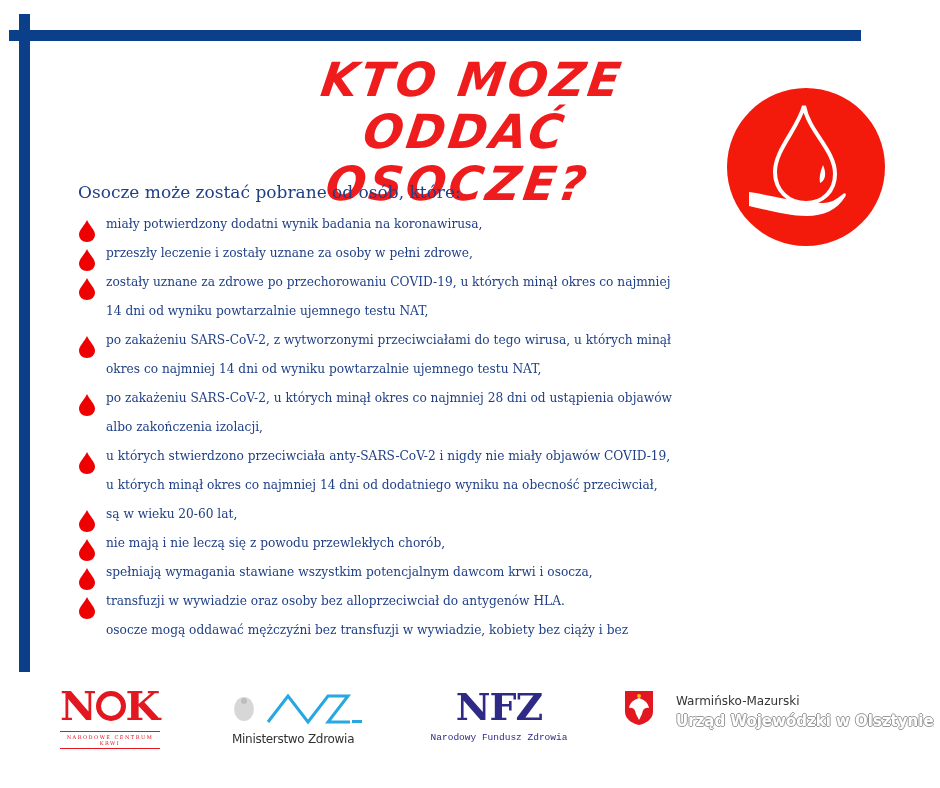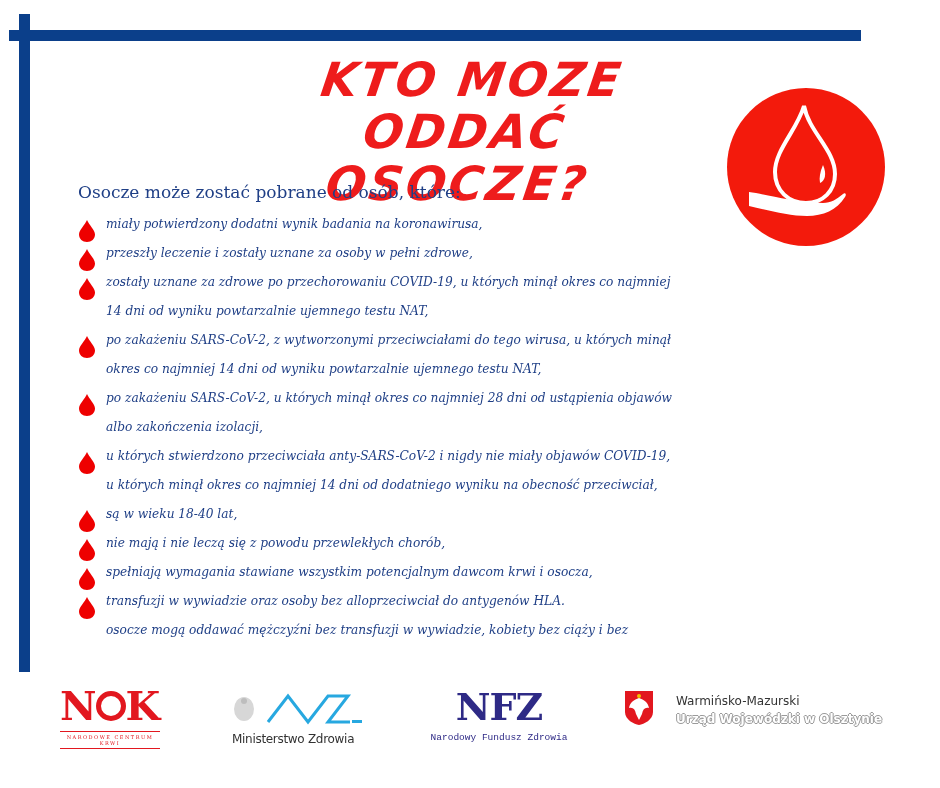--- a/index.html
+++ b/index.html
@@ -21,21 +21,21 @@
     position: absolute; left: 727px; top: 88px; width: 158px; height: 158px;
     border-radius: 50%; background: #f31a0c;
   }
   .hero svg { position: absolute; left: 0; top: 0; }
 
   .intro {
     position: absolute; left: 78px; top: 184px;
     color: #1f3f86; font-size: 17px; line-height: 16px;
   }
 
-  .list { position: absolute; left: 78px; top: 210px; width: 640px; font-style: italic; }
+  .list { position: absolute; left: 78px; top: 210px; width: 640px; }
   .item { position: relative; padding-left: 28px; color: #1f3f86; font-size: 12.2px; }
   .item .line { display: block; height: 29px; line-height: 29px; white-space: nowrap; }
   .drop { position: absolute; left: 0; top: 10px; width: 18px; height: 22px; }
 
   .logos { position: absolute; left: 0; top: 680px; width: 836px; height: 80px; }
   .logo { position: absolute; }
 
   .nck { left: 60px; top: 6px; width: 100px; }
   .nck-mark { font-family: "DejaVu Serif", serif; color: #e2171f; font-size: 40px; font-weight: bold; line-height: 40px; letter-spacing: -1px; position: relative; }
   .nck-o { display: inline-block; width: 30px; height: 30px; border: 5px solid #e2171f; border-radius: 50%; position: relative; top: 1px; }
@@ -46,21 +46,21 @@
   .mz-mark { position: absolute; left: 36px; top: 4px; }
   .mz-name { position: absolute; left: 2px; top: 44px; font-family: "DejaVu Sans", sans-serif; font-size: 12px; color: #333; white-space: nowrap; letter-spacing: -0.3px; }
 
   .nfz { left: 424px; top: 8px; width: 150px; text-align: center; }
   .nfz-mark { font-family: "DejaVu Serif", serif; font-weight: bold; font-size: 38px; color: #2e2a86; line-height: 38px; letter-spacing: -1px; }
   .nfz-name { font-family: Liberation Mono, monospace; font-size: 9.5px; color: #2e2a86; margin-top: 6px; white-space: nowrap; }
 
   .wm { left: 620px; top: 8px; width: 270px; }
   .wm-shield { position: absolute; left: 4px; top: 2px; width: 30px; height: 36px; }
   .wm-line1 { position: absolute; left: 56px; top: 6px; font-family: "DejaVu Sans", sans-serif; font-weight: normal; font-size: 12px; color: #333; white-space: nowrap; }
-  .wm-line2 { position: absolute; left: 56px; top: 24px; font-family: "DejaVu Sans", sans-serif; font-weight: bold; font-size: 12px; color: #fff; white-space: nowrap;
+  .wm-line2 { position: absolute; left: 56px; top: 24px; font-family: "DejaVu Sans", sans-serif; font-weight: bold; font-size: 15px; color: #fff; white-space: nowrap;
     text-shadow: -1px 0 #9a9a9a, 1px 0 #9a9a9a, 0 -1px #9a9a9a, 0 1px #9a9a9a; }
 </style>
 </head>
 <body>
 
 <div class="bar-h"></div>
 <div class="bar-v"></div>
 
 <div class="title">
   <div>KTO MOZE ODDAĆ</div>
@@ -119,21 +119,21 @@
       <svg class="drop" viewBox="0 0 18 22">
         <path d="M9 0 C 7 5, 1 10, 1 14.5 C 1 19, 4.5 22, 9 22 C 13.5 22, 17 19, 17 14.5 C 17 10, 11 5, 9 0 Z" fill="#ee0000"></path>
       </svg>
       <span class="line">u których stwierdzono przeciwciała anty-SARS-CoV-2 i nigdy nie miały objawów COVID-19,</span>
       <span class="line">u których minął okres co najmniej 14 dni od dodatniego wyniku na obecność przeciwciał,</span>
     </div>
     <div class="item">
       <svg class="drop" viewBox="0 0 18 22">
         <path d="M9 0 C 7 5, 1 10, 1 14.5 C 1 19, 4.5 22, 9 22 C 13.5 22, 17 19, 17 14.5 C 17 10, 11 5, 9 0 Z" fill="#ee0000"></path>
       </svg>
-      <span class="line">są w wieku 18-40 lat,</span>
+      <span class="line">są w wieku 20-60 lat,</span>
     </div>
     <div class="item">
       <svg class="drop" viewBox="0 0 18 22">
         <path d="M9 0 C 7 5, 1 10, 1 14.5 C 1 19, 4.5 22, 9 22 C 13.5 22, 17 19, 17 14.5 C 17 10, 11 5, 9 0 Z" fill="#ee0000"></path>
       </svg>
       <span class="line">nie mają i nie leczą się z powodu przewlekłych chorób,</span>
     </div>
     <div class="item">
       <svg class="drop" viewBox="0 0 18 22">
         <path d="M9 0 C 7 5, 1 10, 1 14.5 C 1 19, 4.5 22, 9 22 C 13.5 22, 17 19, 17 14.5 C 17 10, 11 5, 9 0 Z" fill="#ee0000"></path>

